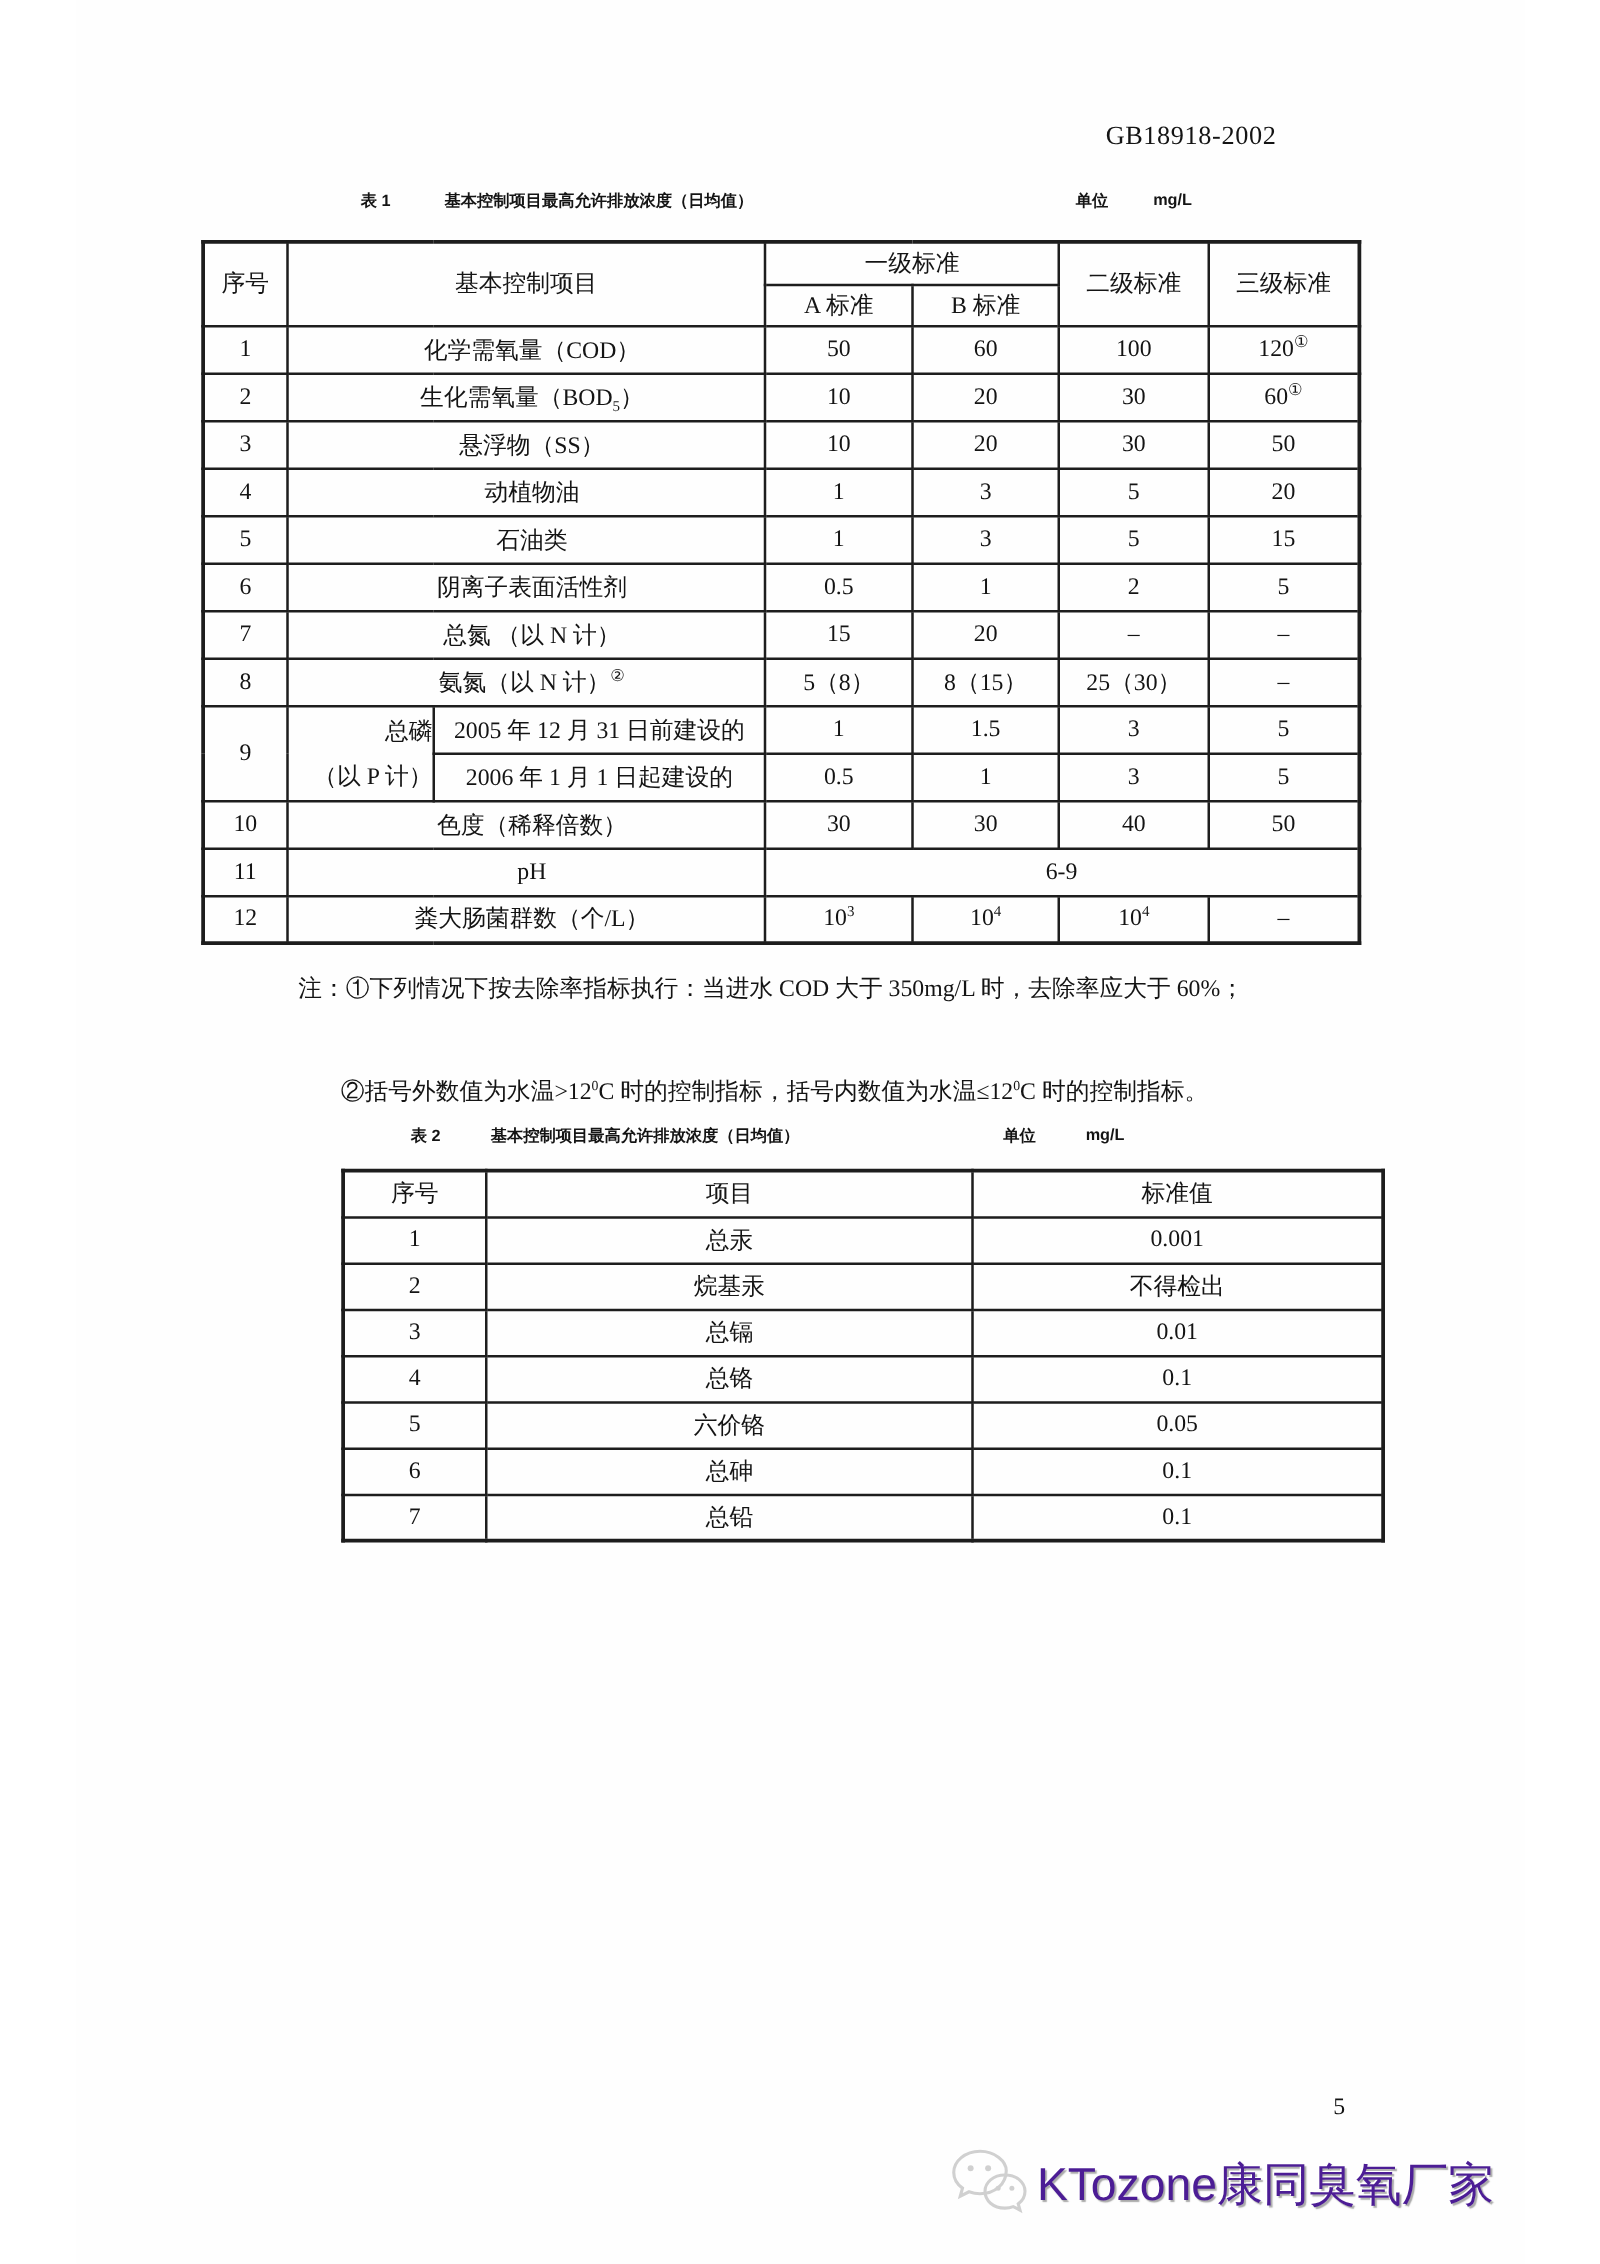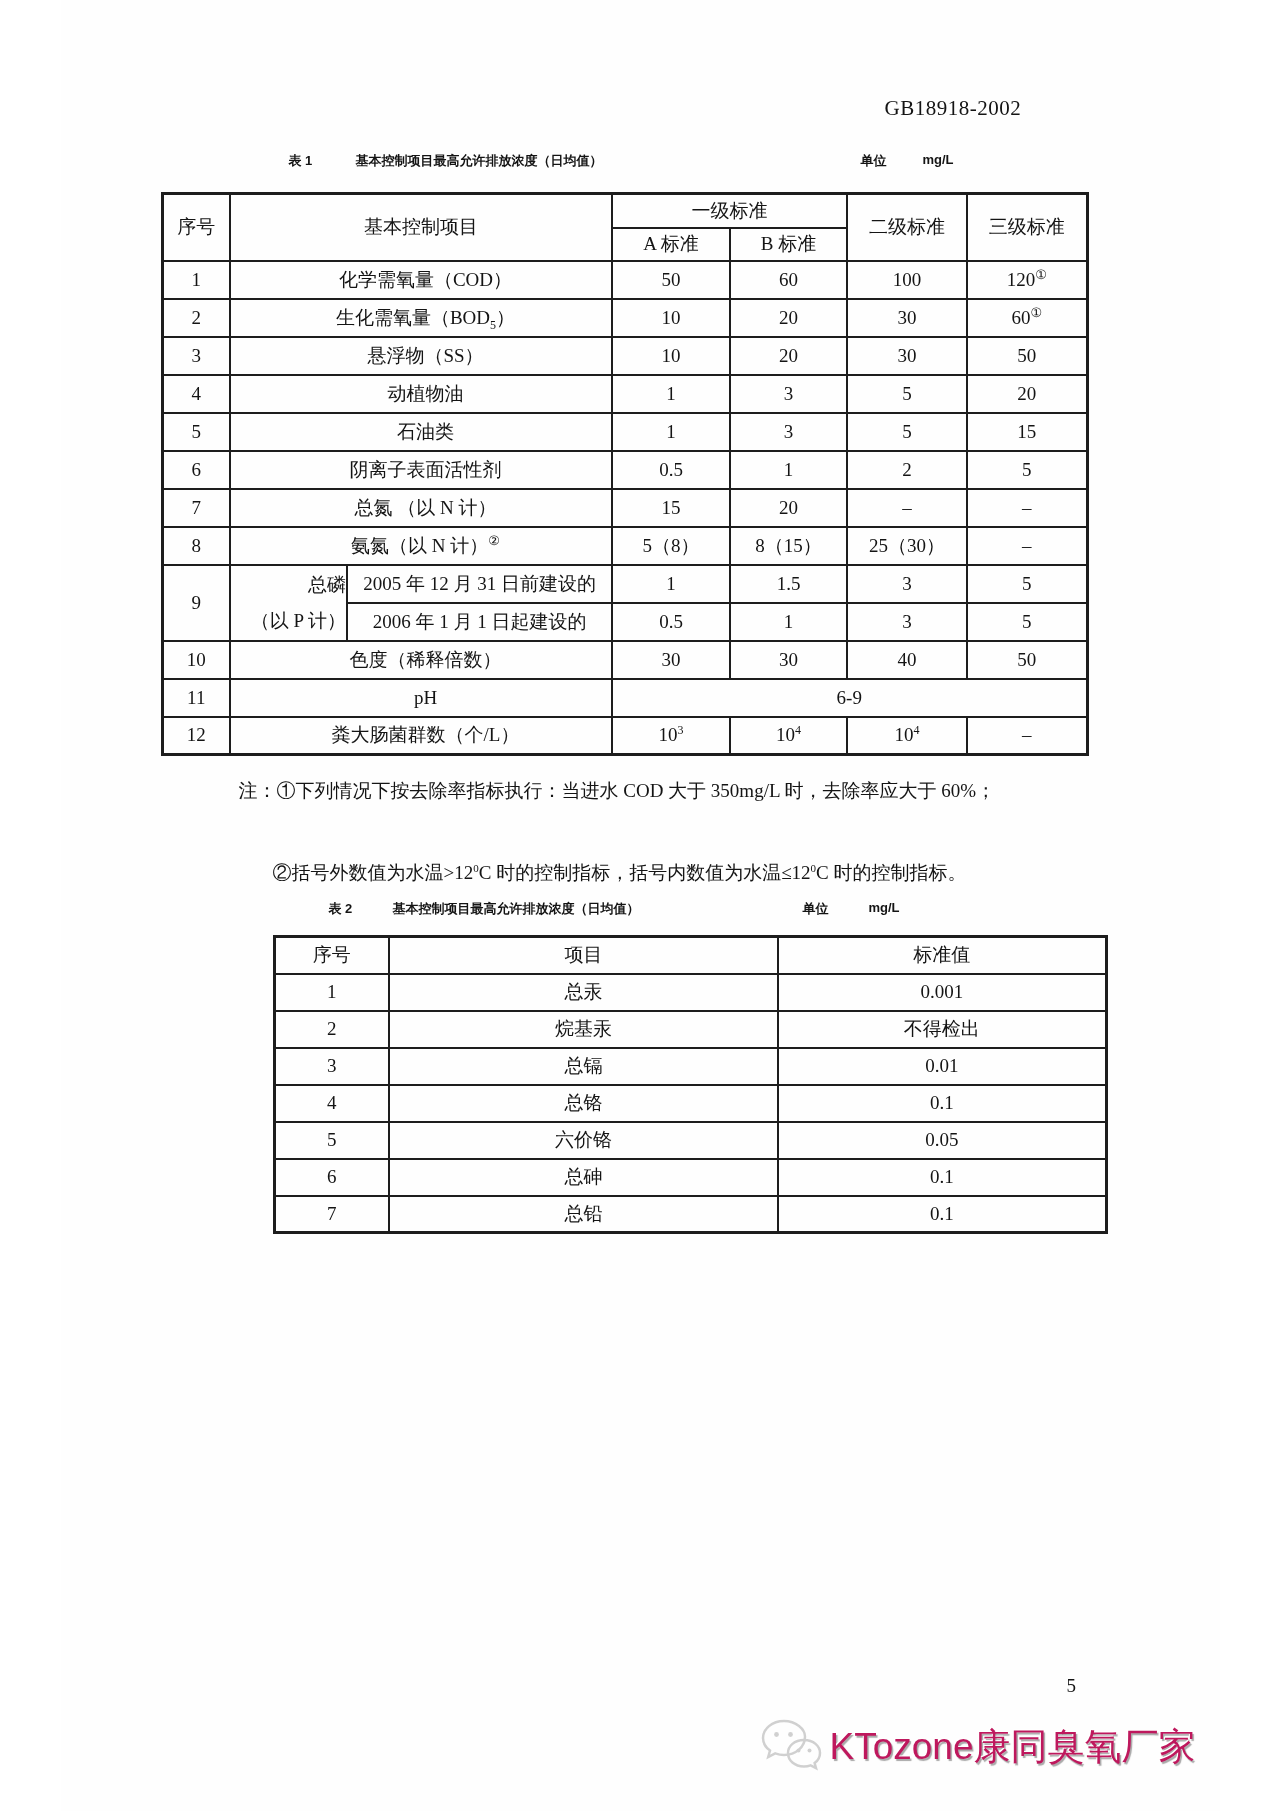--- a/index.html
+++ b/index.html
@@ -42,21 +42,21 @@
   .note1 { top:778px; left:178px; }
   .note2 { top:820px; left:492px; }
   .note3 { top:860px; left:212px; }
   .note .sup0 { font-size:11px; vertical-align:super; line-height:0; }
 
   .page-number { position:absolute; top:1675px; left:1006px; font-size:19px; }
 
   .watermark { position:absolute; top:1718px; right:24px; display:flex;
                align-items:center; gap:8px;
                font-family:"Liberation Sans","DejaVu Sans",sans-serif; }
-  .watermark-text { font-size:37px; color:#be185d;
+  .watermark-text { font-size:37px; color:#4c1d95;
                text-shadow:-1px -1px 0 #ffffff, 1.5px 1.5px 1px #a8a8a8; }
   .wm-icon { opacity:0.85; }
 </style>
 </head>
 <body>
 
 <div class="page">
 
   <div class="doc-code">GB18918-2002</div>
 

